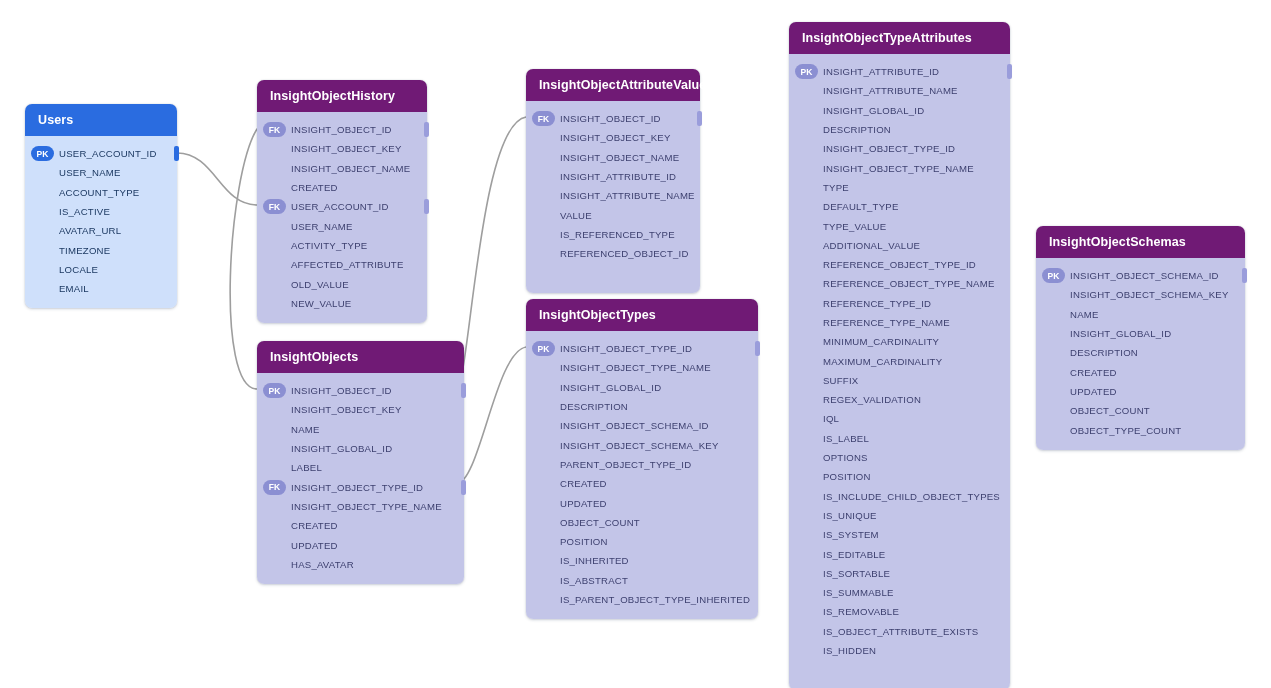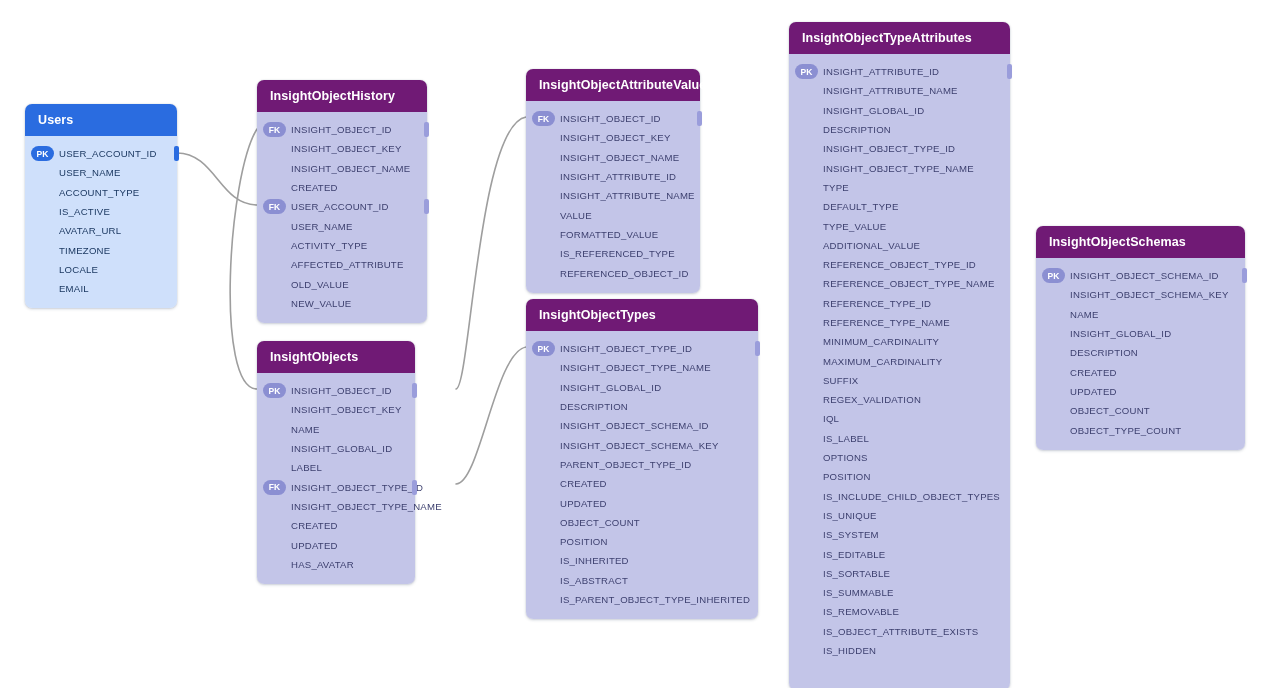--- a/index.html
+++ b/index.html
@@ -237,24 +237,20 @@
         <div class="field-row">
           <span class="key-spacer"></span>
           <span class="field-name">INSIGHT_ATTRIBUTE_NAME</span>
         </div>
         <div class="field-row">
           <span class="key-spacer"></span>
           <span class="field-name">VALUE</span>
         </div>
         <div class="field-row">
           <span class="key-spacer"></span>
-          <span class="field-name">FORMATTED_VALUE</span>
-        </div>
-        <div class="field-row">
-          <span class="key-spacer"></span>
           <span class="field-name">IS_REFERENCED_TYPE</span>
         </div>
         <div class="field-row">
           <span class="key-spacer"></span>
           <span class="field-name">REFERENCED_OBJECT_ID</span>
         </div>
       </div>
       <div class="stub stub-right" style="top: 42.15px;"></div>
     </div>
     <div class="entity theme-purple" style="left: 789px; top: 22px; width: 221px;">
@@ -382,21 +378,21 @@
           <span class="key-spacer"></span>
           <span class="field-name">IS_OBJECT_ATTRIBUTE_EXISTS</span>
         </div>
         <div class="field-row">
           <span class="key-spacer"></span>
           <span class="field-name">IS_HIDDEN</span>
         </div>
       </div>
       <div class="stub stub-right" style="top: 42.15px;"></div>
     </div>
-    <div class="entity theme-purple" style="left: 257px; top: 341px; width: 158px;">
+    <div class="entity theme-purple" style="left: 257px; top: 341px; width: 207px;">
       <div class="entity-header">
         <div class="entity-title">InsightObjects</div>
       </div>
       <div class="entity-body" style="height: 211px;">
         <div class="field-row">
           <span class="key-badge">PK</span>
           <span class="field-name">INSIGHT_OBJECT_ID</span>
         </div>
         <div class="field-row">
           <span class="key-spacer"></span>

